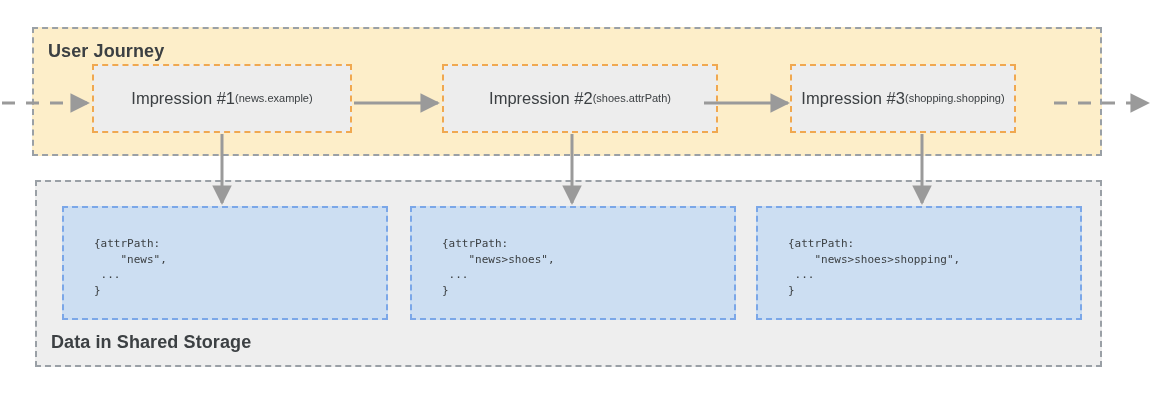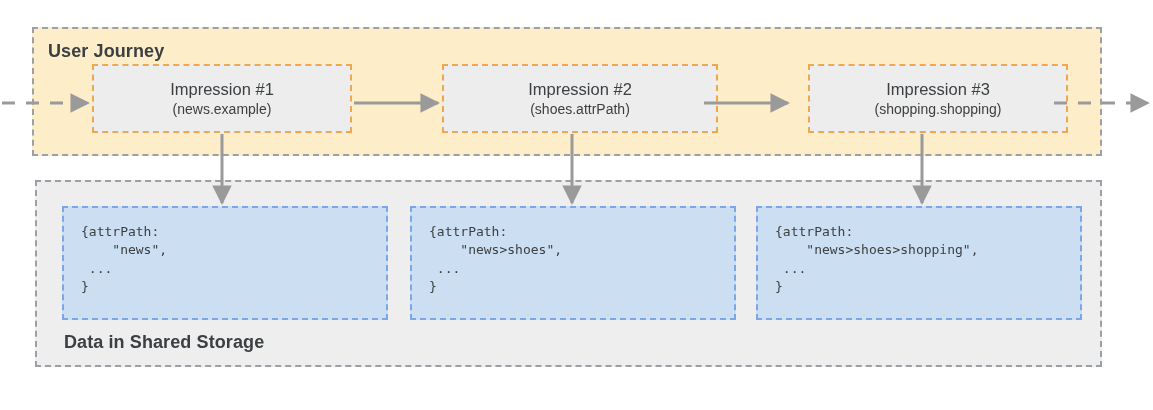--- a/index.html
+++ b/index.html
@@ -67,51 +67,51 @@
     letter-spacing: 0.1px;
     white-space: nowrap;
   }
 
   .panel-journey .panel-label {
     left: 14px;
     top: 12px;
   }
 
   .panel-storage .panel-label {
-    left: 27px;
+    left: 14px;
     bottom: 12px;
   }
 
   
   .impression {
     position: absolute;
     box-sizing: border-box;
     background: #ededed;
     border: 2px dashed #f0a850;
     display: flex;
-    flex-direction: column;
+    flex-direction: row;
     align-items: center;
     justify-content: center;
     z-index: 3;
     top: 64px;
     height: 69px;
   }
 
   .imp-1 { left: 92px;  width: 260px; }
   .imp-2 { left: 442px; width: 276px; }
-  .imp-3 { left: 808px; width: 260px; }
+  .imp-3 { left: 790px; width: 226px; }
 
   .imp-title {
     font-size: 16.5px;
     color: #3c4043;
     line-height: 1.25;
     white-space: nowrap;
   }
   .imp-sub {
-    font-size: 14px;
+    font-size: 11px;
     color: #3c4043;
     line-height: 1.3;
     white-space: nowrap;
   }
 
   
   .databox {
     position: absolute;
     box-sizing: border-box;
     background: #ccdef2;
@@ -120,23 +120,23 @@
     top: 206px;
     height: 114px;
     padding: 12px 14px 0 14px;
   }
 
   .db-1 { left: 62px;  width: 326px; }
   .db-2 { left: 410px; width: 326px; }
   .db-3 { left: 756px; width: 326px; }
 
   .db-code {
-    margin: 3px;
+    margin: 16px;
     font-family: "DejaVu Sans Mono", "Liberation Mono", monospace;
-    font-size: 13px;
+    font-size: 11px;
     line-height: 1.42;
     color: #3c4043;
     white-space: pre;
   }
 </style>
 </head>
 <body>
 
 <div id="stage">
 

